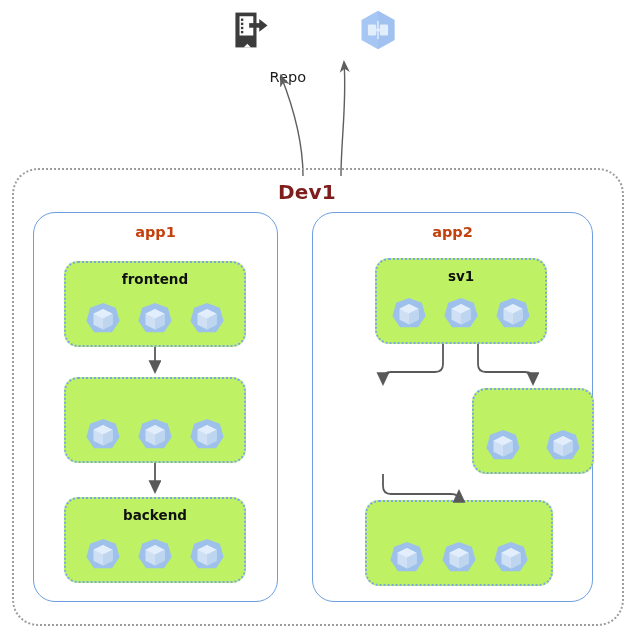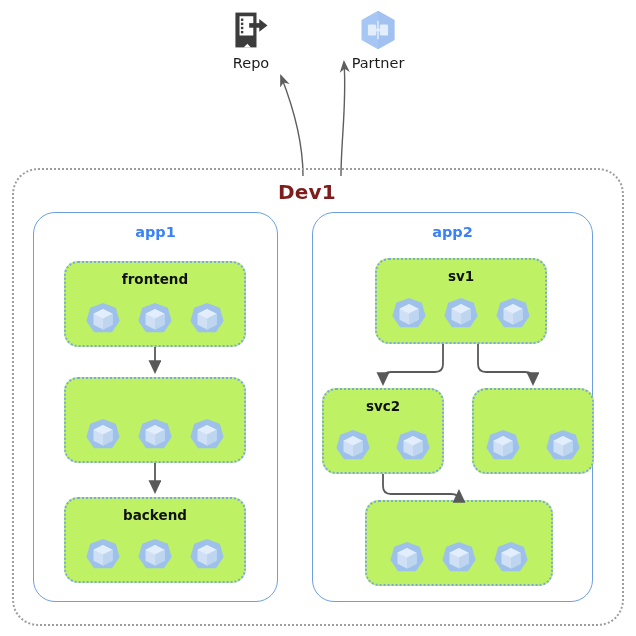--- a/index.html
+++ b/index.html
@@ -37,23 +37,24 @@
   }
   .ext-icon {
     width: 44px;
     height: 44px;
     margin: 0 auto;
     display: block;
   }
   .ext-label {
     font-size: 14.5px;
     color: #1c1c1c;
-    margin-top: 3px;
+    margin-top: 17px;
     line-height: 16px;
     white-space: nowrap;
+    text-align: right;
   }
   
   .env-box {
     position: absolute;
     border: 2px dotted #9d9d9d;
     border-radius: 26px;
     box-sizing: border-box;
     background: transparent;
   }
   .env-label {
@@ -73,21 +74,21 @@
     background: #ffffff;
   }
   .app-label {
     position: absolute;
     width: 100%;
     text-align: center;
     top: 11px;
     left: 0;
     font-size: 14.5px;
     font-weight: bold;
-    color: #3b82f6;
+    color: #c2410c;
     white-space: nowrap;
   }
   
   .svc-box {
     position: absolute;
     border: 2px dotted #7aa8e2;
     border-radius: 14px;
     box-sizing: border-box;
     background: #bef264;
   }
@@ -149,21 +150,20 @@
 
   <div class="ext-node" style="left:323px; top:8px;">
     <svg class="ext-icon" viewBox="0 0 48 48">
       <path d="M24 3 L42 13 L42 35 L24 45 L6 35 L6 13 Z" fill="#a6c6f3"></path>
       <path d="M24 3 L42 13 L42 35 L24 45 Z" fill="#9dbdee" opacity="0.55"></path>
       <rect x="13" y="18" width="9" height="12" rx="1.4" fill="#e3eefc"></rect>
       <rect x="26" y="18" width="9" height="12" rx="1.4" fill="#e3eefc"></rect>
       <rect x="22" y="22.5" width="4" height="3" fill="#e3eefc"></rect>
       <rect x="23.2" y="14" width="1.6" height="20" fill="#e3eefc"></rect>
     </svg>
-    <div class="ext-label">Partner</div>
   </div>
 
   <svg class="layer" viewBox="0 0 636 636">
     <defs>
       <marker id="ah-thin" markerWidth="10" markerHeight="10" refX="7.5" refY="4" orient="auto">
         <path d="M0,0.4 L9,4 L0,7.6 L2.6,4 Z" fill="#5e5e5e"></path>
       </marker>
       <marker id="ah-bold" markerWidth="9" markerHeight="9" refX="5.4" refY="3.6" orient="auto">
         <path d="M0,0 L7.6,3.6 L0,7.2 Z" fill="#595959"></path>
       </marker>
@@ -273,37 +273,20 @@
       </svg>
       <svg class="pod" viewBox="0 0 40 40">
         <path d="M20 2 L33.5 7.2 L37.5 21 L29.5 33 L10.5 33 L2.5 21 L6.5 7.2 Z" fill="#9dc1ea"></path>
         <path d="M20 8.5 L30 13.5 L30 25 L20 30 L10 25 L10 13.5 Z" fill="#cfe0f5"></path>
         <path d="M20 8.5 L30 13.5 L20 18.5 L10 13.5 Z" fill="#e3eefc"></path>
         <path d="M20 18.5 L30 13.5 L30 25 L20 30 Z" fill="#bed5f0"></path>
       </svg>
     </div>
   </div>
 
-  <div class="svc-box" style="left:322px; top:388px; width:122px; height:86px;">
-    <div class="svc-label">svc2</div>
-    <div class="pods gap2" style="top:38px;">
-      <svg class="pod" viewBox="0 0 40 40">
-        <path d="M20 2 L33.5 7.2 L37.5 21 L29.5 33 L10.5 33 L2.5 21 L6.5 7.2 Z" fill="#9dc1ea"></path>
-        <path d="M20 8.5 L30 13.5 L30 25 L20 30 L10 25 L10 13.5 Z" fill="#cfe0f5"></path>
-        <path d="M20 8.5 L30 13.5 L20 18.5 L10 13.5 Z" fill="#e3eefc"></path>
-        <path d="M20 18.5 L30 13.5 L30 25 L20 30 Z" fill="#bed5f0"></path>
-      </svg>
-      <svg class="pod" viewBox="0 0 40 40">
-        <path d="M20 2 L33.5 7.2 L37.5 21 L29.5 33 L10.5 33 L2.5 21 L6.5 7.2 Z" fill="#9dc1ea"></path>
-        <path d="M20 8.5 L30 13.5 L30 25 L20 30 L10 25 L10 13.5 Z" fill="#cfe0f5"></path>
-        <path d="M20 8.5 L30 13.5 L20 18.5 L10 13.5 Z" fill="#e3eefc"></path>
-        <path d="M20 18.5 L30 13.5 L30 25 L20 30 Z" fill="#bed5f0"></path>
-      </svg>
-    </div>
-  </div>
 
   <div class="svc-box" style="left:472px; top:388px; width:122px; height:86px;">
     <div class="pods gap2" style="top:38px;">
       <svg class="pod" viewBox="0 0 40 40">
         <path d="M20 2 L33.5 7.2 L37.5 21 L29.5 33 L10.5 33 L2.5 21 L6.5 7.2 Z" fill="#9dc1ea"></path>
         <path d="M20 8.5 L30 13.5 L30 25 L20 30 L10 25 L10 13.5 Z" fill="#cfe0f5"></path>
         <path d="M20 8.5 L30 13.5 L20 18.5 L10 13.5 Z" fill="#e3eefc"></path>
         <path d="M20 18.5 L30 13.5 L30 25 L20 30 Z" fill="#bed5f0"></path>
       </svg>
       <svg class="pod" viewBox="0 0 40 40">

